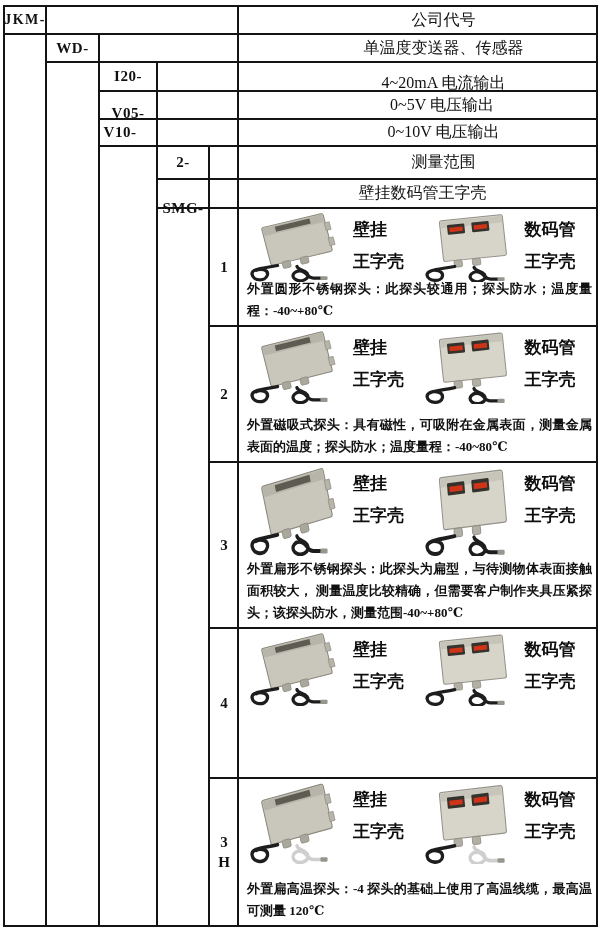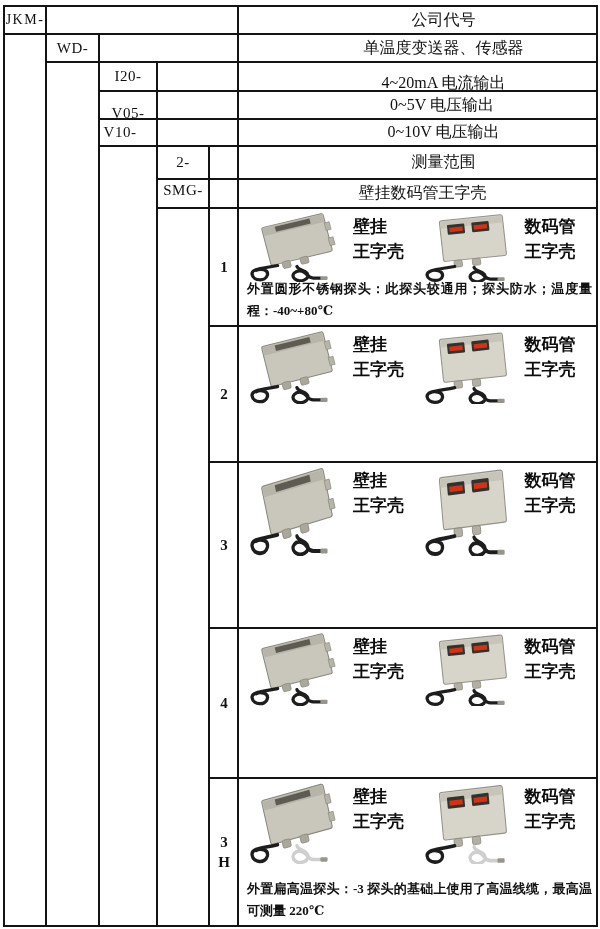--- a/index.html
+++ b/index.html
@@ -5,42 +5,42 @@
   html,body{margin:0;padding:0;background:#fff;}
   .page{
     position:relative;width:600px;height:929px;background:#fff;overflow:hidden;
     font-family:"Liberation Serif","DejaVu Serif",serif;color:#111;
   }
   .grid{position:absolute;left:0;top:0;}
   .cell{
     position:absolute;display:flex;align-items:center;justify-content:center;
     text-align:center;overflow:hidden;
   }
-  .code{font-weight:normal;font-size:15px;letter-spacing:.5px;}
+  .code{font-weight:bold;font-size:15px;letter-spacing:.5px;}
   .code-jkm{letter-spacing:1.5px;font-size:14px;}
   .meaning{font-size:16px;margin-left:26px;}
   .idx{
     position:absolute;display:flex;align-items:center;justify-content:center;
     font-weight:bold;font-size:15px;text-align:center;white-space:pre-line;line-height:20px;
   }
   .content{position:absolute;}
   .figs{
     position:absolute;left:10px;right:4px;top:2px;
     display:flex;justify-content:space-between;
   }
   .fig{display:flex;align-items:flex-start;width:174px;}
   .product{width:102px;flex:0 0 102px;}
   .r0 .product{height:72px}
   .r1 .product{height:76px}
   .r2 .product{height:92px}
   .r3 .product{height:76px}
   .r4 .product{height:84px}
   .fig-label{
     font-family:"Liberation Sans","DejaVu Sans",sans-serif;
-    font-weight:bold;font-size:17px;line-height:25px;
+    font-weight:bold;font-size:17px;line-height:32px;
     white-space:pre-line;margin:4px 0 0 2px;color:#0d0d0d;
   }
   .desc{
     position:absolute;left:8px;right:4px;bottom:4px;
     font-weight:bold;font-size:13px;line-height:22px;text-align:justify;
   }
   .hitemp .product{--cable:#cfcfcf;}
 </style>
 </head>
 <body>
@@ -117,21 +117,21 @@
 
   <div class="cell code" style="left:100px;top:91px;width:56px;height:44px">V05-</div>
   <div class="cell meaning" style="left:239px;top:91px;width:354px;height:28px">0~5V 电压输出</div>
 
   <div class="cell code" style="left:100px;top:119px;width:40px;height:27px">V10-</div>
   <div class="cell meaning" style="left:239px;top:119px;width:357px;height:27px">0~10V 电压输出</div>
 
   <div class="cell code" style="left:158px;top:146px;width:50px;height:33px">2-</div>
   <div class="cell meaning" style="left:239px;top:146px;width:357px;height:33px">测量范围</div>
 
-  <div class="cell code" style="left:158px;top:176px;width:50px;height:29px">SMG-</div>
+  <div class="cell code" style="left:158px;top:194px;width:50px;height:29px">SMG-</div>
   <div class="cell meaning" style="left:239px;top:179px;width:315px;height:29px">壁挂数码管王字壳</div>
 
   <div class="idx" style="left:210px;top:208px;width:28px;height:118px">1</div>
   <div class="content r0" style="left:239px;top:208px;width:357px;height:118px">
     <div class="figs">
       <figure class="fig" style="margin:0">
         <svg class="product" viewBox="0 0 100 74" preserveAspectRatio="none">
             <use href="#wall-case" width="100" height="74"></use>
           </svg>
         <figcaption class="fig-label">壁挂
@@ -159,40 +159,42 @@
 王字壳</figcaption>
       </figure>
       <figure class="fig" style="margin:0">
         <svg class="product" viewBox="0 0 100 74" preserveAspectRatio="none">
             <use href="#smg-case" width="100" height="74"></use>
           </svg>
         <figcaption class="fig-label">数码管
 王字壳</figcaption>
       </figure>
     </div>
+    <div class="desc">外置磁吸式探头：具有磁性，可吸附在金属表面，测量金属表面的温度；探头防水；温度量程：-40~80℃</div>
   </div>
 
   <div class="idx" style="left:210px;top:462px;width:28px;height:166px">3</div>
   <div class="content r2" style="left:239px;top:462px;width:357px;height:166px">
     <div class="figs">
       <figure class="fig" style="margin:0">
         <svg class="product" viewBox="0 0 100 74" preserveAspectRatio="none">
             <use href="#wall-case" width="100" height="74"></use>
           </svg>
         <figcaption class="fig-label">壁挂
 王字壳</figcaption>
       </figure>
       <figure class="fig" style="margin:0">
         <svg class="product" viewBox="0 0 100 74" preserveAspectRatio="none">
             <use href="#smg-case" width="100" height="74"></use>
           </svg>
         <figcaption class="fig-label">数码管
 王字壳</figcaption>
       </figure>
     </div>
+    <div class="desc">外置扁形不锈钢探头：此探头为扁型，与待测物体表面接触面积较大， 测量温度比较精确，但需要客户制作夹具压紧探头；该探头防水，测量范围-40~+80℃</div>
   </div>
 
   <div class="idx" style="left:210px;top:628px;width:28px;height:150px">4</div>
   <div class="content r3" style="left:239px;top:628px;width:357px;height:150px">
     <div class="figs">
       <figure class="fig" style="margin:0">
         <svg class="product" viewBox="0 0 100 74" preserveAspectRatio="none">
             <use href="#wall-case" width="100" height="74"></use>
           </svg>
         <figcaption class="fig-label">壁挂
@@ -220,16 +222,16 @@
 王字壳</figcaption>
       </figure>
       <figure class="fig" style="margin:0">
         <svg class="product" viewBox="0 0 100 74" preserveAspectRatio="none">
             <use href="#smg-case" width="100" height="74"></use>
           </svg>
         <figcaption class="fig-label">数码管
 王字壳</figcaption>
       </figure>
     </div>
-    <div class="desc">外置扁高温探头：-3 探头的基础上使用了高温线缆，最高温可测量 220℃</div>
+    <div class="desc">外置扁高温探头：-4 探头的基础上使用了高温线缆，最高温可测量 120℃</div>
   </div>
 
 </div>
 
 </body></html>

